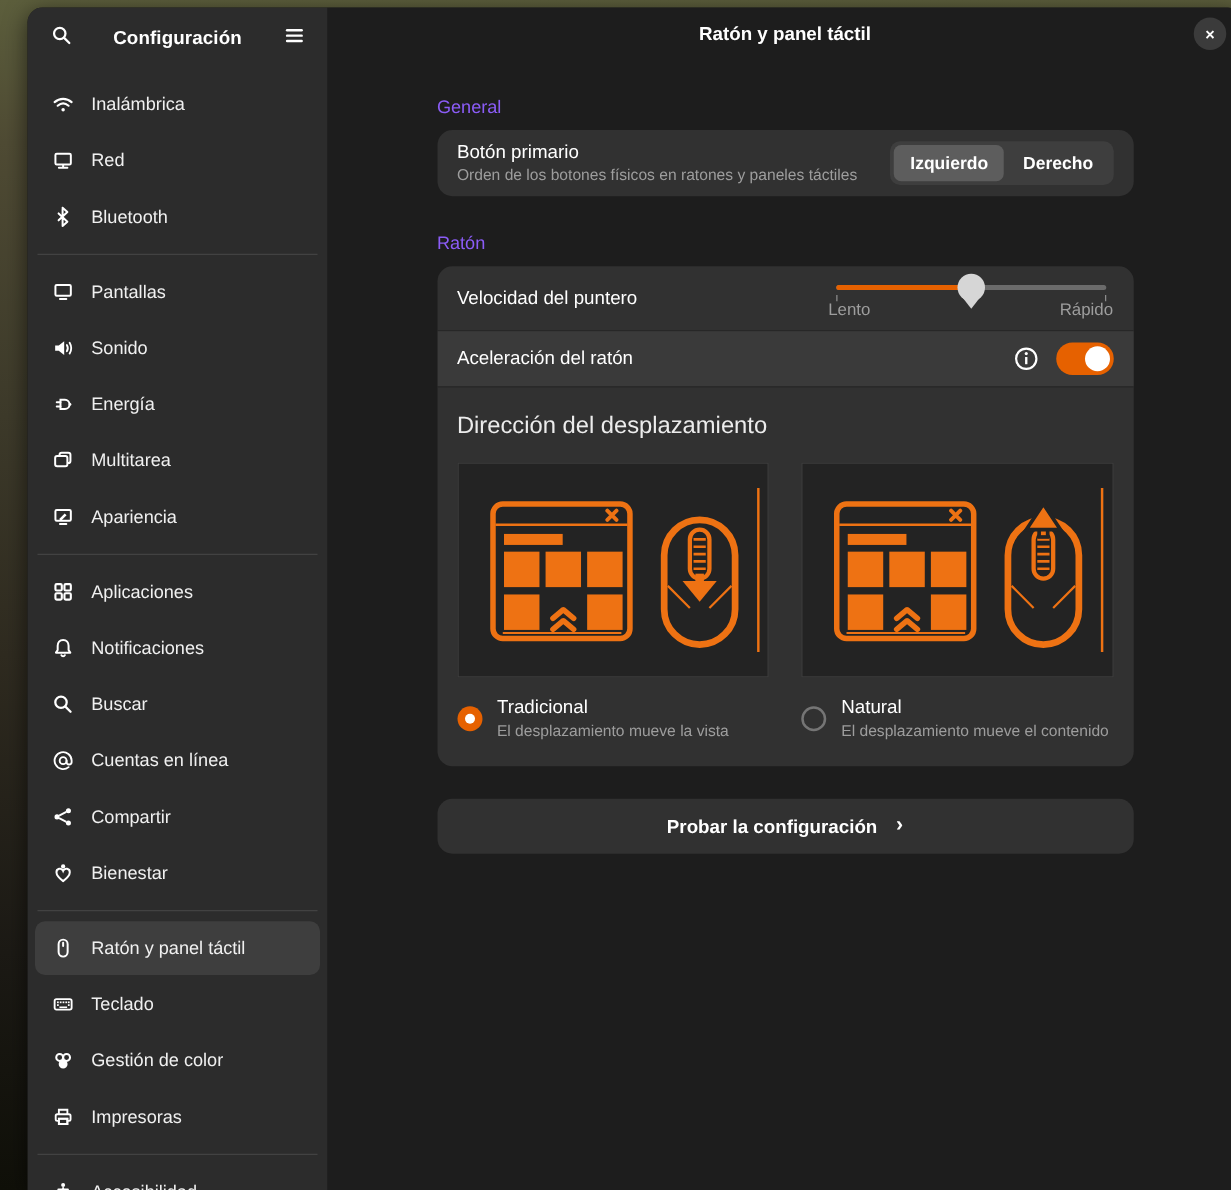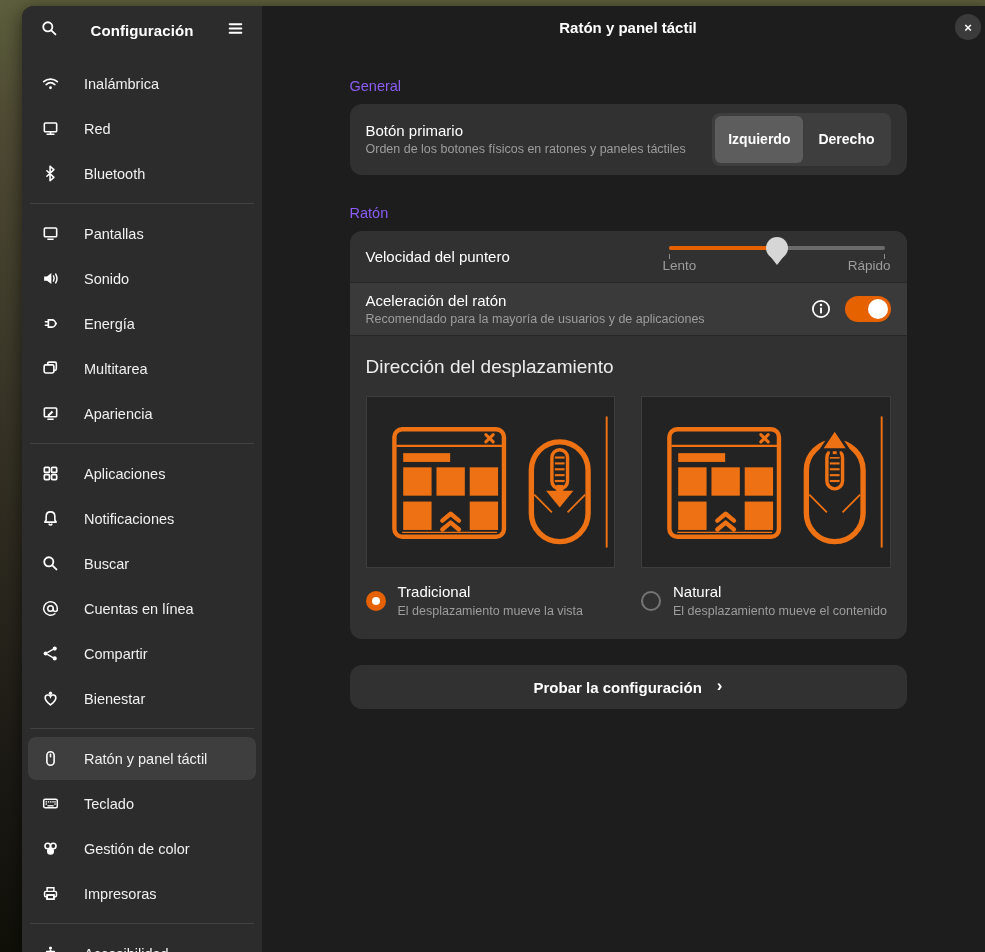--- a/index.html
+++ b/index.html
@@ -13,21 +13,21 @@
     border-radius:12px 12px 0 0;overflow:hidden;display:flex;
     background:#1d1d1d;box-shadow:0 4px 18px rgba(0,0,0,.55);
   }
   
   .sidebar{width:240px;flex-shrink:0;background:#2c2c2c;display:flex;flex-direction:column;overflow:hidden;}
   .side-header{height:44px;display:flex;align-items:center;justify-content:space-between;padding:2px 10px 0;}
   .icon-btn{width:34px;height:34px;border-radius:8px;display:flex;align-items:center;justify-content:center;color:#fff;background:transparent;border:none;}
   .icon-btn svg{width:17px;height:17px;}
   .side-title{font-weight:bold;font-size:15px;color:#fff;letter-spacing:.1px;}
   .side-list{flex:1;overflow:hidden;padding:10px 6px 0;}
-  .side-item{display:flex;align-items:center;gap:25px;height:43px;padding:0 13px;border-radius:8px;color:#f0f0f0;font-size:14.5px;cursor:default;margin-bottom:2px;}
+  .side-item{display:flex;align-items:center;gap:14px;height:43px;padding:0 13px;border-radius:8px;color:#f0f0f0;font-size:14.5px;cursor:default;margin-bottom:2px;}
   .side-item.selected{background:#3e3e3e;}
   .side-item .icon{width:18px;height:18px;display:flex;align-items:center;justify-content:center;color:#fff;flex-shrink:0;}
   .side-item .icon svg{width:17px;height:17px;}
   .divider{border-top:1px solid #424242;margin:8px 2px;}
   
   .main{flex:1;display:flex;flex-direction:column;background:#1d1d1d;min-width:0;}
   .main-header{height:42px;position:relative;display:flex;align-items:center;justify-content:center;flex-shrink:0;}
   .main-title{font-weight:bold;font-size:15px;color:#fff;}
   .close-btn{position:absolute;right:13px;top:8px;width:26px;height:26px;border-radius:50%;background:#3b3b3b;color:#fff;
     display:flex;align-items:center;justify-content:center;font-size:13px;font-weight:bold;border:none;padding:0;line-height:1;}
@@ -35,21 +35,21 @@
   .col{width:557px;}
   .section-heading{font-size:14.5px;font-weight:normal;color:#8b5cf6;margin:30px 0 10px;}
   .card{background:#313131;border-radius:12px;overflow:hidden;}
   .row{display:flex;align-items:center;justify-content:space-between;padding:9px 16px;}
   .row-text{min-width:0;}
   .row-title{font-size:15px;color:#fff;}
   .row-sub{font-size:12.5px;color:#9d9d9d;margin-top:3px;}
   .card-divider{border-top:1px solid #272727;}
   
   .segmented{background:#3e3e3e;border-radius:8px;padding:3px;display:flex;gap:2px;flex-shrink:0;}
-  .seg-btn{border:none;background:transparent;color:#fff;font-weight:bold;font-size:14px;padding:15px 13px;border-radius:6px;font-family:inherit;line-height:1.2;}
+  .seg-btn{border:none;background:transparent;color:#fff;font-weight:bold;font-size:14px;padding:6px 13px;border-radius:6px;font-family:inherit;line-height:1.2;}
   .seg-btn.selected{background:#5d5d5d;}
   
   .slider{width:228px;flex-shrink:0;padding-top:6px;}
   .slider-track{position:relative;height:4px;background:#6b6b6b;border-radius:2px;margin:0 6px;}
   .slider-fill{position:absolute;left:0;top:0;height:100%;background:#e66100;border-radius:2px;}
   .slider-handle{position:absolute;top:-9px;width:22px;height:22px;background:#d6d6d6;border-radius:50%;transform:translateX(-50%);}
   .slider-handle::after{content:"";position:absolute;left:50%;bottom:-6px;transform:translateX(-50%);
     border-left:7px solid transparent;border-right:7px solid transparent;border-top:9px solid #d6d6d6;}
   .tick{position:absolute;top:8px;width:1px;height:5px;background:#8c8c8c;}
   .tick.left{left:0;} .tick.right{right:0;}
@@ -348,21 +348,20 @@
                 <span>Rápido</span>
               </div>
             </div>
           </div>
 
           <div class="card-divider"></div>
 
           <div class="row" style="background:#3a3a3a;">
             <div class="row-text">
               <div class="row-title">Aceleración del ratón</div>
-              <div class="row-sub">Recomendado para la mayoría de usuarios y de aplicaciones</div>
             </div>
             <div class="accel-controls">
               <span class="info-icon">
                   <svg viewBox="0 0 16 16" width="20" height="20">
                     <circle cx="8" cy="8" r="6.5" fill="none" stroke="currentColor" stroke-width="1.4"></circle>
                     <rect x="7.25" y="6.9" width="1.5" height="4.6" fill="currentColor"></rect>
                     <circle cx="8" cy="4.7" r="1" fill="currentColor"></circle>
                   </svg>
                 </span>
               <div class="toggle on">

